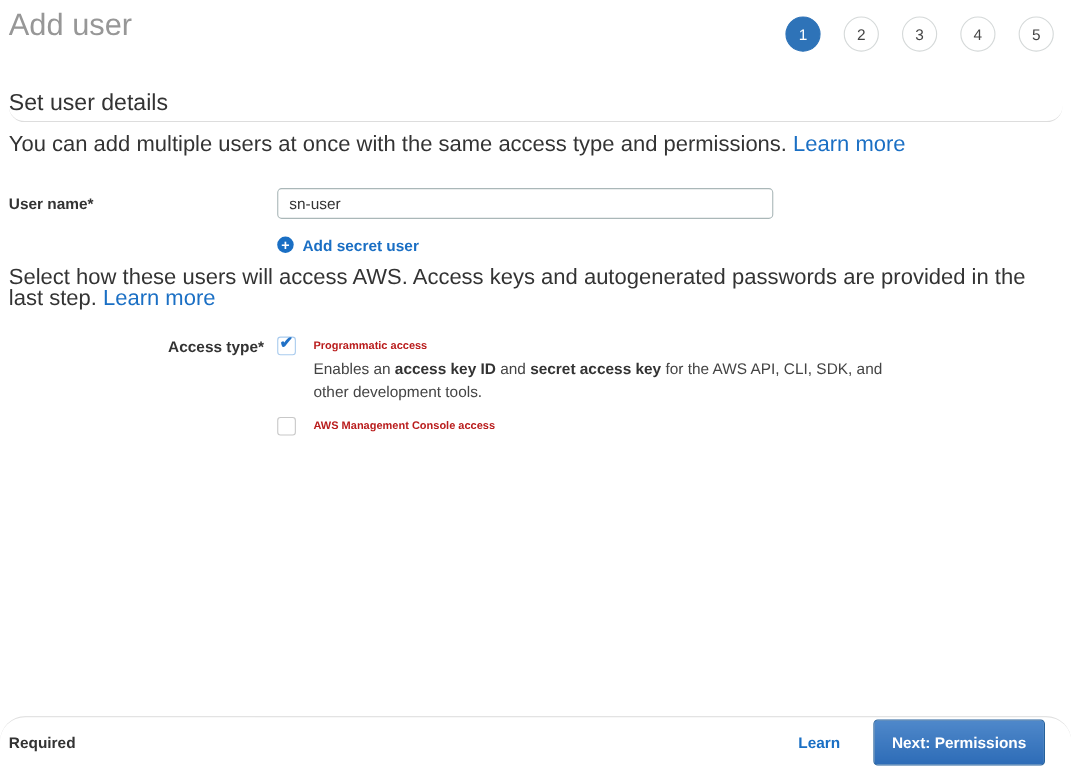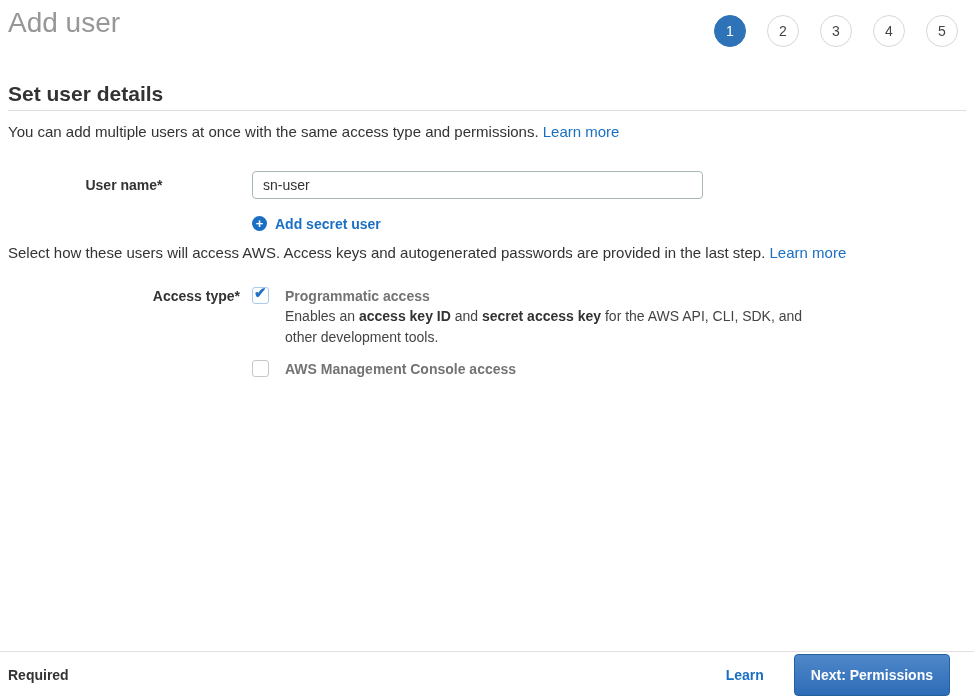--- a/index.html
+++ b/index.html
@@ -1,15 +1,15 @@
 <!DOCTYPE html>
 <html><head>
 <meta charset="utf-8">
 <style>
-  * { margin:0; padding:0; box-sizing:border-box; }
+  * { margin:0; padding:0; box-sizing:border-box;border-radius:27px; }
   html,body { background:#fff; }
   body { font-family:"Liberation Sans", sans-serif; color:#333; }
   .page {
     position:relative; width:974px; height:697px;
     background:#fff; overflow:hidden;
   }
   
   .header { position:relative; height:60px; }
   .page-title {
     position:absolute; left:8px; top:6px;
@@ -24,31 +24,31 @@
     border:1px solid #d5d9d9; background:#fff;
     display:flex; align-items:center; justify-content:center;
     font-size:14px; color:#444;
   }
   .step.active {
     background:#2e73b8; border-color:#2e73b8; color:#fff;
   }
   
   .content { padding:0 8px; }
   h2.section-heading {
-    margin-top:22px; font-size:21px; line-height:24px; font-weight:700;
+    margin-top:22px; font-size:21px; line-height:24px; font-weight:400;
     color:#333; padding-bottom:4px; border-bottom:1px solid #ddd;
   }
-  p.section-intro { margin-top:11px; font-size:15px; line-height:19px; color:#333; }
+  p.section-intro { margin-top:11px; font-size:20px; line-height:19px; color:#333; }
   a.link { color:#1a6fc4; text-decoration:none; cursor:pointer; }
   
   .form-row {
     display:grid; grid-template-columns:232px 1fr; column-gap:12px;
     margin-top:30px; align-items:center;
   }
-  .field-label { text-align:center; font-size:14px; font-weight:bold; color:#333; }
+  .field-label { text-align:left; font-size:14px; font-weight:bold; color:#333; }
   .text-input {
     width:451px; height:28px; border:1px solid #aab7b8; border-radius:4px;
     font-family:"Liberation Sans", sans-serif;
     font-size:14px; color:#333; padding:0 10px; outline:none; background:#fff;
   }
   .add-row { margin-top:15px; margin-left:244px; }
   .add-link {
     display:inline-flex; align-items:center; gap:8px;
     font-size:14px; font-weight:bold; color:#1a6fc4; text-decoration:none; cursor:pointer;
   }
@@ -69,21 +69,21 @@
   .checkbox {
     width:17px; height:17px; border:1px solid #c8c8c8; border-radius:3px;
     background:#fff; margin-top:1px; flex:0 0 auto; position:relative; cursor:pointer;
   }
   .checkbox.checked { border-color:#a9cbee; }
   .check-glyph {
     position:absolute; left:1px; top:-4px;
     color:#2171c6; font-size:15px; font-weight:bold; line-height:17px;
   }
   .option-body { margin-left:16px; max-width:528px; }
-  .option-title { font-size:14px; font-weight:bold; color:#737373; line-height:20px; }
+  .option-title { font-size:10px; font-weight:bold; color:#b91c1c; line-height:20px; }
   .option-desc { font-size:14px; line-height:21px; color:#444; }
   .option-desc b { color:#333; }
   
   .footer {
     position:absolute; left:0; right:0; bottom:0; height:46px;
     background:#fff; border-top:1px solid #e0e0e0;
     display:flex; align-items:center;
   }
   .required-label { margin-left:8px; font-size:14px; font-weight:bold; color:#333;text-align:center; }
   .footer-actions { margin-left:auto; margin-right:24px; display:flex; align-items:center; }

